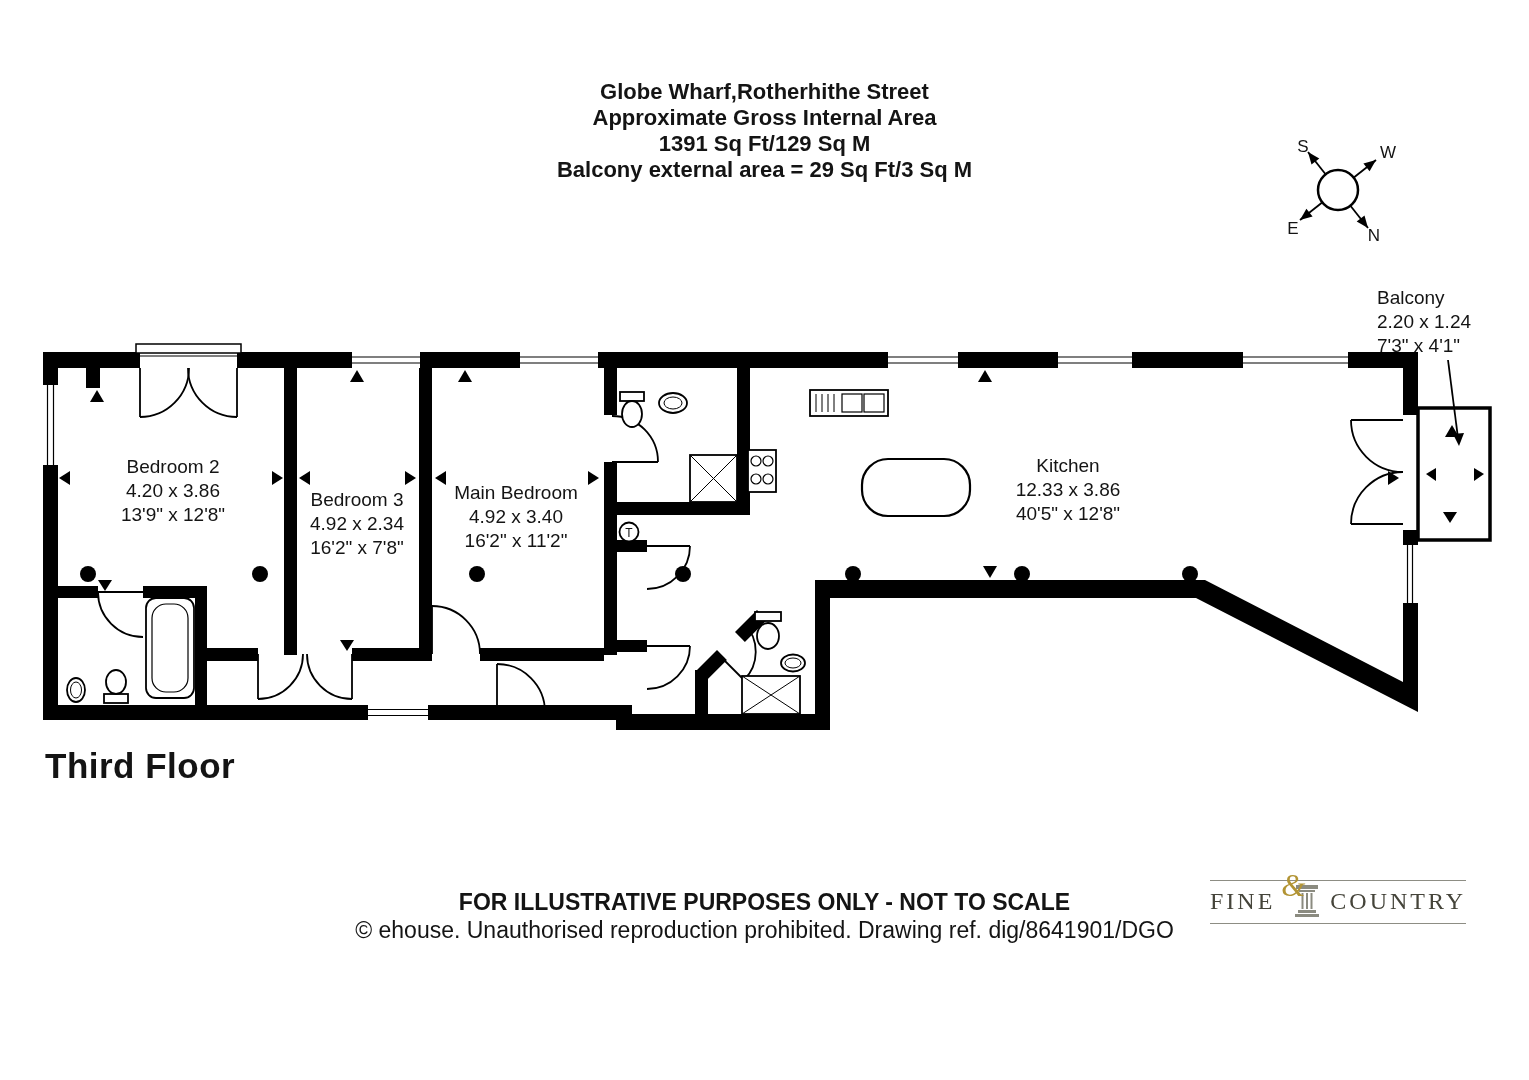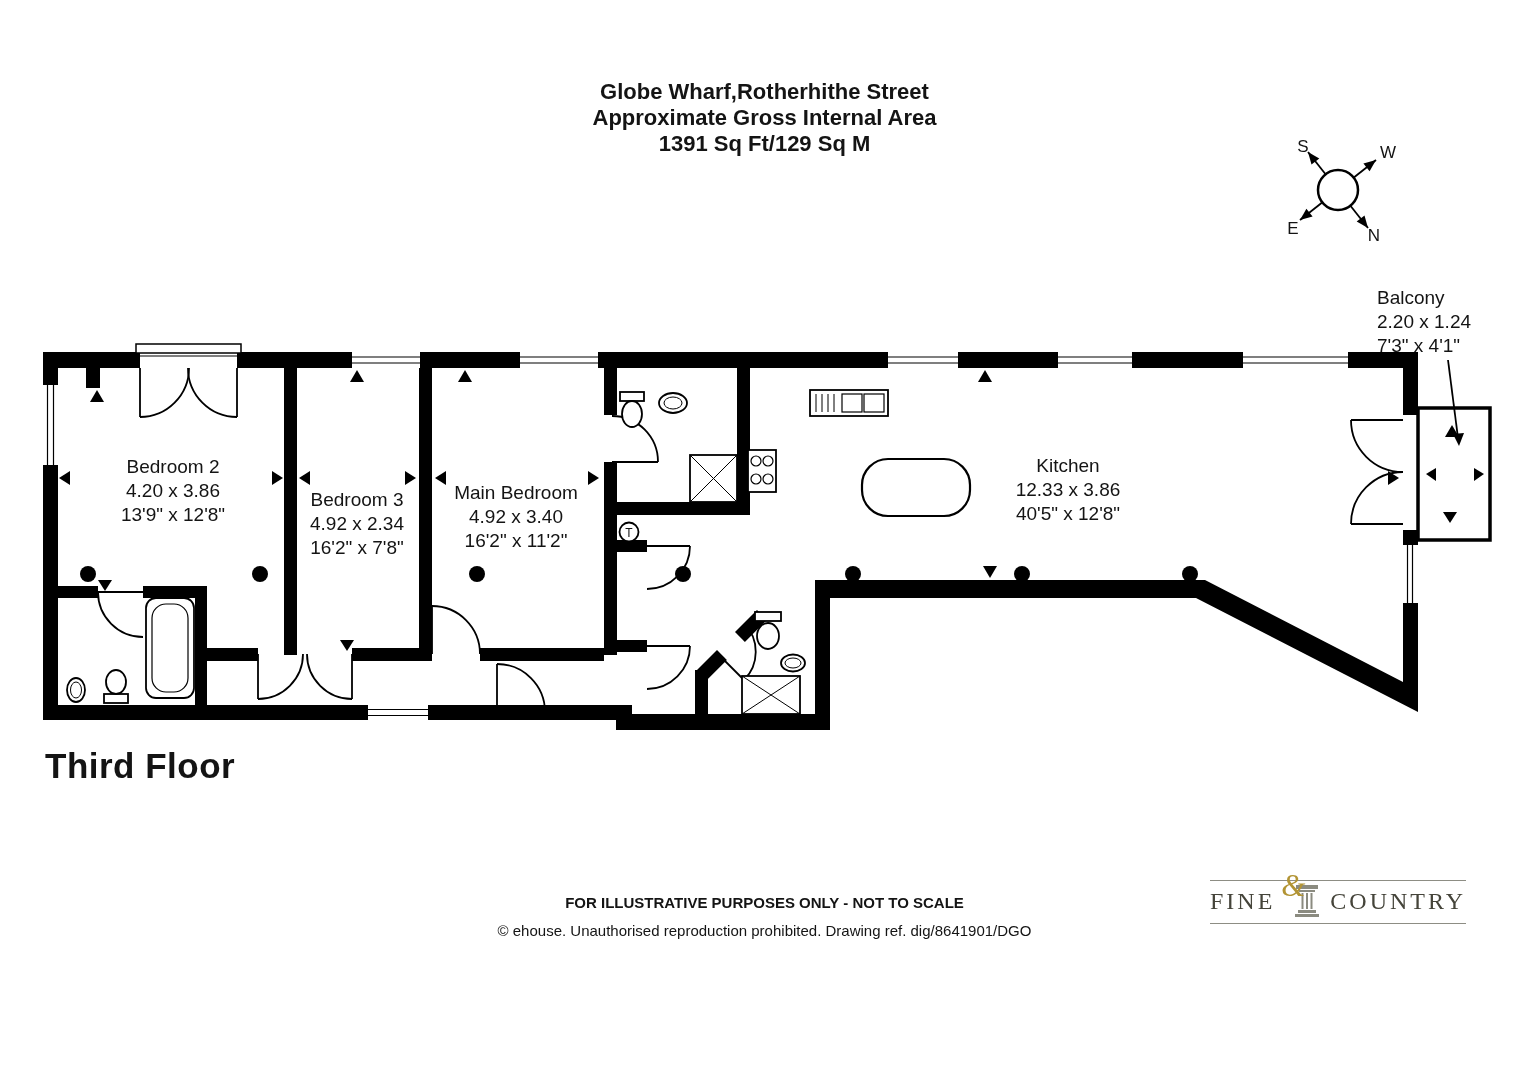--- a/index.html
+++ b/index.html
@@ -4,21 +4,21 @@
 <style>
   html,body{margin:0;padding:0;background:#ffffff;}
   .page{position:relative;width:1529px;height:1080px;background:#ffffff;overflow:hidden;
         font-family:"Liberation Sans",sans-serif;color:#141414;}
   .plan-svg{position:absolute;left:0;top:0;width:1529px;height:1080px;}
   .header{position:absolute;top:79px;left:0;width:100%;text-align:center;
           font-weight:bold;font-size:22px;line-height:26px;}
   .balcony-callout{position:absolute;top:286px;left:1377px;width:142px;text-align:left;
           font-size:19px;line-height:24px;}
   .floor-label{position:absolute;top:746px;left:45px;font-size:35px;font-weight:bold;letter-spacing:.5px;}
-  .footer{position:absolute;top:889px;left:0;width:100%;text-align:center;font-size:15px;line-height:27.5px;}
+  .footer{position:absolute;top:889px;left:0;width:100%;text-align:center;font-size:23px;line-height:27.5px;}
   .footer .b{font-weight:bold;}
   .fc-logo{position:absolute;left:1210px;top:880px;width:256px;color:#45443a;}
   .fc-rule{border-top:1.5px solid #8d8d84;}
   .fc-row{display:flex;align-items:center;justify-content:center;gap:19px;
           padding:4px 0 6px;font-family:"Liberation Serif",serif;font-size:24px;letter-spacing:3px;line-height:1;}
   .fc-mid{position:relative;width:26px;height:32px;}
   .fc-mid svg{position:absolute;left:1px;top:0;}
   .fc-amp{position:absolute;left:-13px;top:-15px;font-size:31px;font-style:italic;color:#b29434;letter-spacing:0;}
   svg text{font-family:"Liberation Sans",sans-serif;fill:#141414;}
   .lbl{font-size:19px;text-anchor:middle;}
@@ -299,20 +299,21 @@
       <text class="cmp" x="1388" y="158">W</text>
       <text class="cmp" x="1293" y="234">E</text>
       <text class="cmp" x="1374" y="241">N</text>
     </g>
   </svg>
 
   <div class="header">
     <div>Globe Wharf,Rotherhithe Street</div>
     <div>Approximate Gross Internal Area</div>
     <div>1391 Sq Ft/129 Sq M</div>
+    <div>Balcony external area = 29 Sq Ft/3 Sq M</div>
   </div>
 
   <div class="balcony-callout">
     <div>Balcony</div>
     <div>2.20 x 1.24</div>
     <div>7'3" x 4'1"</div>
   </div>
 
   <div class="floor-label">Third Floor</div>
 

